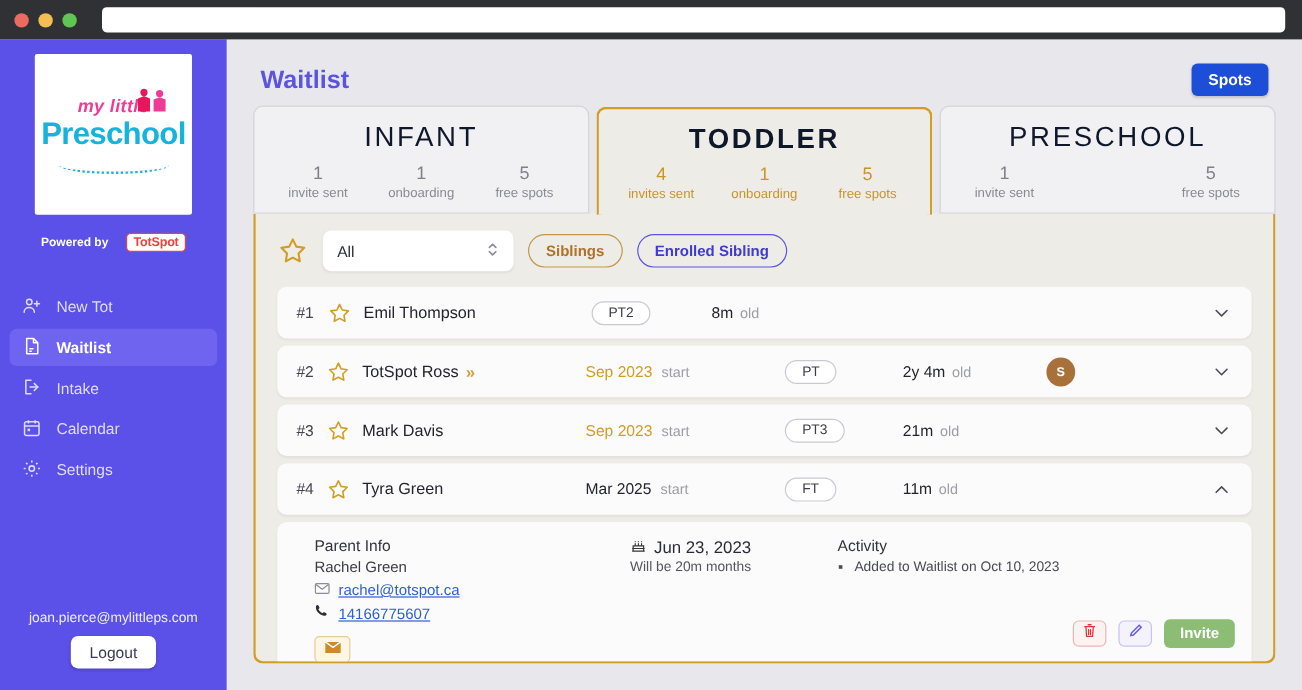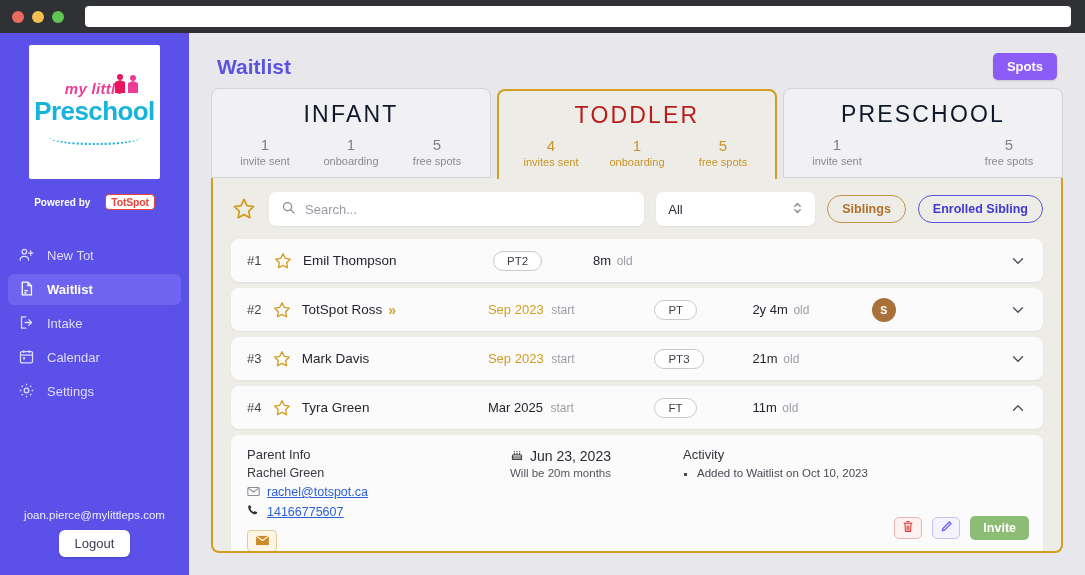--- a/index.html
+++ b/index.html
@@ -81,41 +81,41 @@
   }
 
   
   .main { flex: 1; background: #e8e8ec; position: relative; overflow: hidden; }
   .page-head {
     display: flex; align-items: center; justify-content: space-between;
     padding: 20px 28px 8px 28px;
   }
   .page-title { font-size: 21px; font-weight: bold; color: #5b54e0; }
   .spots-btn {
-    background: #8b5cf6; color: #fff; border: none;
+    background: #1d4ed8; color: #fff; border: none;
     border-radius: 5px; padding: 6px 14px; font-size: 13px;
     font-weight: bold; font-family: inherit; cursor: pointer;
     box-shadow: 0 1px 2px rgba(0,0,0,.15);
   }
 
   
   .tabs { display: flex; gap: 6px; padding: 0 22px; align-items: flex-end; }
   .tab {
     flex: 1; background: #f1f1f4; border: 1px solid #d3d3d8;
     border-radius: 8px 8px 0 0; padding: 12px 10px 10px;
     text-align: center; cursor: pointer; position: relative;
   }
   .tab-title {
     font-size: 23px; letter-spacing: 2.2px; color: #0f172a; font-weight: 300;
   }
   .tab.active {
     background: #eeece6; border: 2px solid #d19d23; border-bottom: none;
     padding: 11px 9px 11px; z-index: 3; margin-bottom: -1px;
   }
-  .tab.active .tab-title { color: #b91c1c; font-weight: 400; }
+  .tab.active .tab-title { color: #0f172a; font-weight: 700; }
   .tab-stats { display: flex; justify-content: space-around; margin-top: 8px; }
   .stat { flex: 1; }
   .stat-num { font-size: 15px; color: #80808a; }
   .stat-lbl { font-size: 11px; color: #8a8a93; margin-top: 2px; }
   .tab.active .stat-num, .tab.active .stat-lbl { color: #c7952a; }
 
   
   .panel {
     margin: 0 22px; background: #eeece6;
     border: 2px solid #d19d23; border-top: none;
@@ -183,21 +183,21 @@
     color: #fff; font-size: 10.5px; font-weight: bold;
   }
   .r-chev { margin-left: auto; color: #4c4c58; display: flex; }
 
   
   .detail {
     background: #fbfbfc; border-radius: 8px; padding: 12px 16px 14px;
     display: flex; gap: 18px; position: relative; min-height: 95px;
     box-shadow: 0 1px 2px rgba(0,0,0,.05);
   }
-  .d-col-parent { width: 245px; }
+  .d-col-parent { width: 245px; margin-left: 15px; }
   .d-h { font-size: 13px; color: #33333d; margin-bottom: 4px; }
   .d-sub { font-size: 12.5px; color: #3b3b46; margin-bottom: 3px; }
   .d-line { display: flex; align-items: center; gap: 7px; margin-top: 2px; }
   .d-link { font-size: 12.5px; color: #2c5fd6; text-decoration: underline; cursor: pointer; }
   .mail-btn {
     margin-top: 9px; width: 30px; height: 22px; border-radius: 4px;
     background: #fdf6e4; border: 1px solid #e2cd9a;
     display: flex; align-items: center; justify-content: center;
     cursor: pointer;
   }
@@ -380,29 +380,20 @@
     </div>
 
     <div class="panel">
 
       <div class="toolbar">
         <span class="star-filter">
           <svg width="26" height="26" viewBox="0 0 24 24" fill="none" stroke="#d19d23" stroke-width="1.6" stroke-linejoin="round">
             <path d="M12 3.2l2.7 5.6 6.1.9-4.4 4.3 1 6.1-5.4-2.9-5.4 2.9 1-6.1L3.2 9.7l6.1-.9z"></path>
           </svg>
         </span>
-        <div class="search-wrap">
-          <span>
-            <svg width="15" height="15" viewBox="0 0 24 24" fill="none" stroke="#8c8c96" stroke-width="2" stroke-linecap="round">
-              <circle cx="10.5" cy="10.5" r="6.5"></circle>
-                <path d="M15.5 15.5L21 21"></path>
-            </svg>
-          </span>
-          <input class="search-input" type="text" placeholder="Search..." style="">
-        </div>
         <div class="select-wrap">
           <span>All</span>
           <span class="caret">
             <svg width="11" height="16" viewBox="0 0 12 18" fill="none" stroke="#8c8c96" stroke-width="1.6" stroke-linecap="round" stroke-linejoin="round">
               <path d="M3 7l3-3 3 3"></path>
                 <path d="M3 11l3 3 3-3"></path>
             </svg>
           </span>
         </div>
         <button class="chip siblings">Siblings</button>

